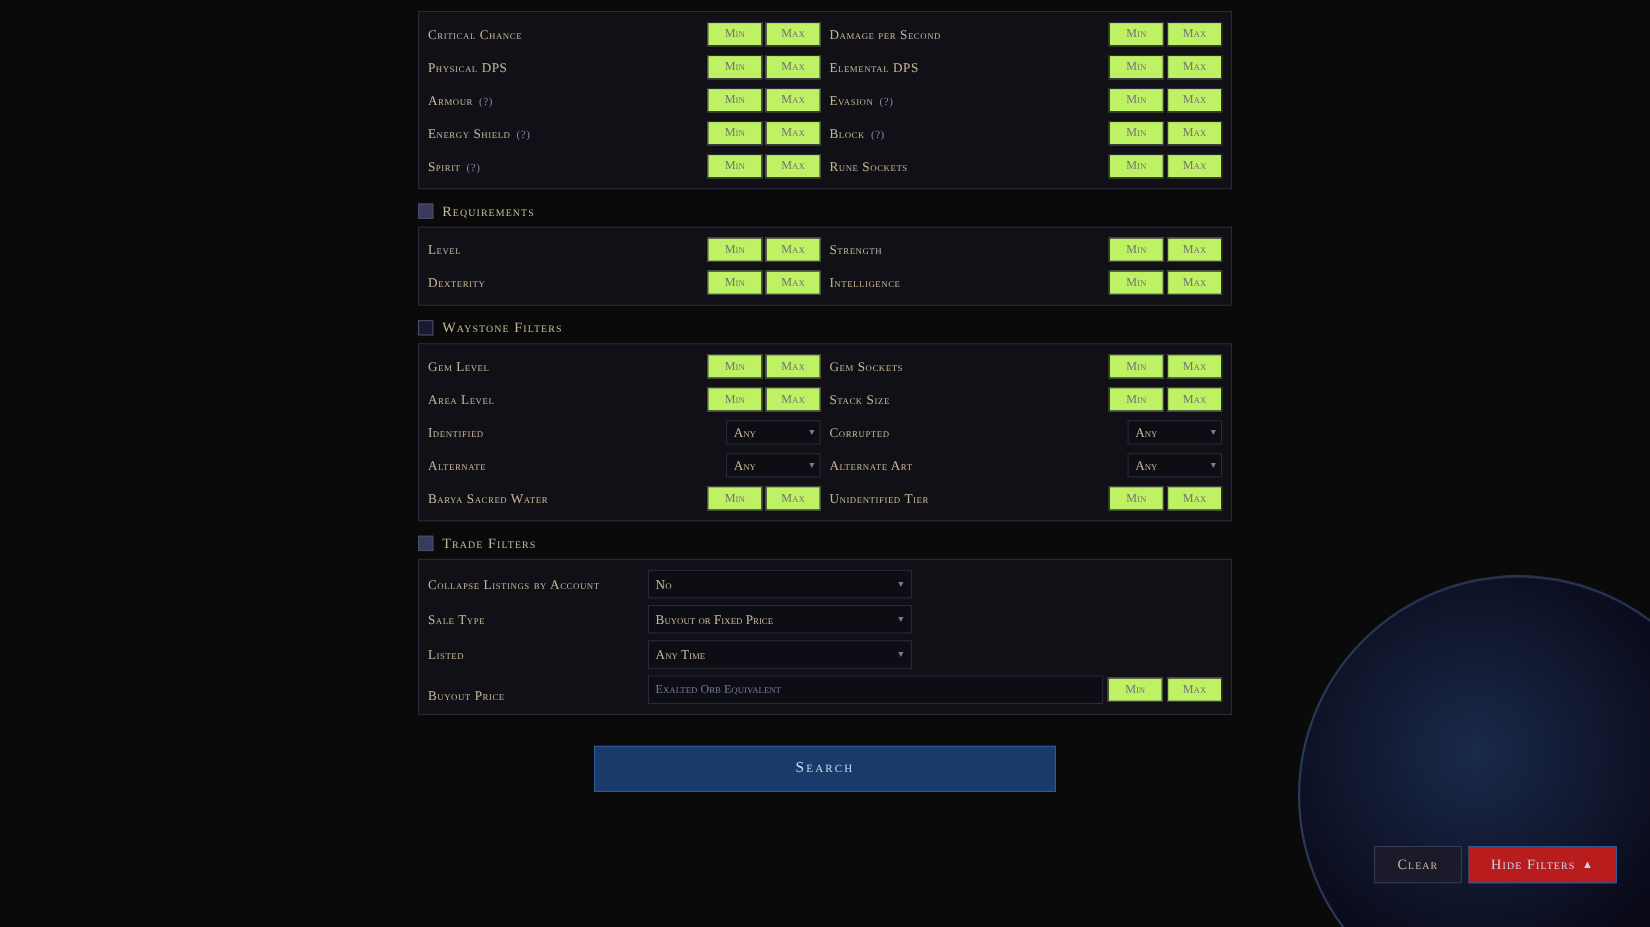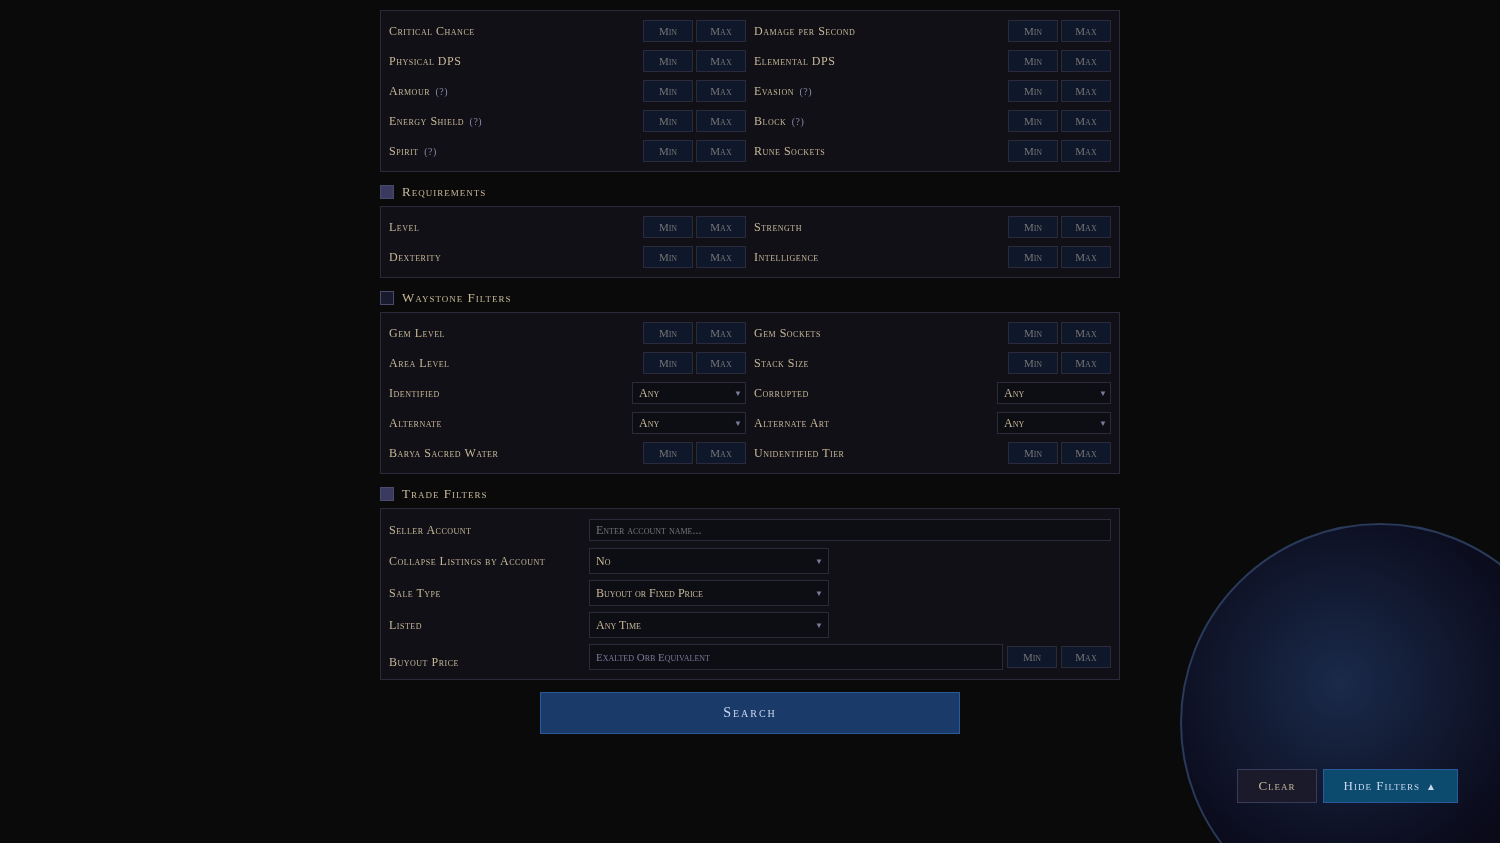--- a/index.html
+++ b/index.html
@@ -70,42 +70,42 @@
       font-size: 10px;
       margin-left: 2px;
     }
     .min-max-group {
       display: flex;
       gap: 3px;
     }
     .min-input, .max-input {
       width: 50px;
       height: 22px;
-      background: #0f172a;
+      background: #bef264;
       border: 1px solid #2a2a3a;
       color: #7a7a9a;
       font-size: 11px;
       text-align: center;
       font-variant: small-caps;
       font-family: inherit;
       cursor: text;
     }
     .select-input {
       background: #0d0d14;
       border: 1px solid #2a2a3a;
       color: #c8b89a;
       font-size: 12px;
       font-variant: small-caps;
       font-family: inherit;
       padding: 2px 20px 2px 6px;
       height: 22px;
       cursor: pointer;
       appearance: none;
       -webkit-appearance: none;
-      width: 114px;
+      width: 86px;
     }
     .select-wrapper {
       position: relative;
       display: inline-block;
     }
     .select-wrapper::after {
       content: '▼';
       position: absolute;
       right: 4px;
       top: 50%;
@@ -174,55 +174,55 @@
       top: 50%;
       transform: translateY(-50%);
       font-size: 8px;
       color: #7a7a9a;
       pointer-events: none;
     }
     .search-button {
       display: block;
       width: 100%;
       max-width: 420px;
-      margin: 12px auto;
+      margin: 28px auto;
       padding: 12px;
       background: #1a3a6a;
       border: 1px solid #2a5a9a;
       color: #c8d8f0;
       font-size: 14px;
       font-variant: small-caps;
       font-family: inherit;
       letter-spacing: 2px;
       cursor: pointer;
       text-align: center;
     }
     .footer-buttons {
       position: fixed;
       bottom: 40px;
-      right: 42px;
+      right: 30px;
       display: flex;
       gap: 6px;
       align-items: flex-end;
       margin-left: 24px;
     }
     .clear-button {
       padding: 8px 20px;
       background: #1a1a2a;
       border: 1px solid #3a3a5a;
       color: #c8b89a;
       font-size: 13px;
       font-variant: small-caps;
       font-family: inherit;
       cursor: pointer;
       letter-spacing: 1px;
     }
     .hide-filters-button {
       padding: 8px 20px;
-      background: #0c4a6e;
+      background: #b91c1c;
       border: 1px solid #2a5a9a;
       color: #c8d8f0;
       font-size: 13px;
       font-variant: small-caps;
       font-family: inherit;
       cursor: pointer;
       letter-spacing: 1px;
       display: flex;
       align-items: center;
       gap: 6px;
@@ -483,26 +483,20 @@
       </div>
     </div>
   </div>
 
   <div class="section-header">
     <span class="section-checkbox filled"></span>
     <span class="section-title">Trade Filters</span>
   </div>
   <div class="trade-filter-grid">
 
-    <div class="trade-row">
-      <span class="trade-label">Seller Account</span>
-      <div class="trade-control">
-        <input class="text-input" type="text" placeholder="Enter account name..." style="">
-      </div>
-    </div>
 
     <div class="trade-row">
       <span class="trade-label">Collapse Listings by Account</span>
       <div class="trade-control">
         <div class="trade-select-wrapper">
           <select class="trade-select">
             <option>No</option><option>Yes</option>
           </select>
         </div>
       </div>

